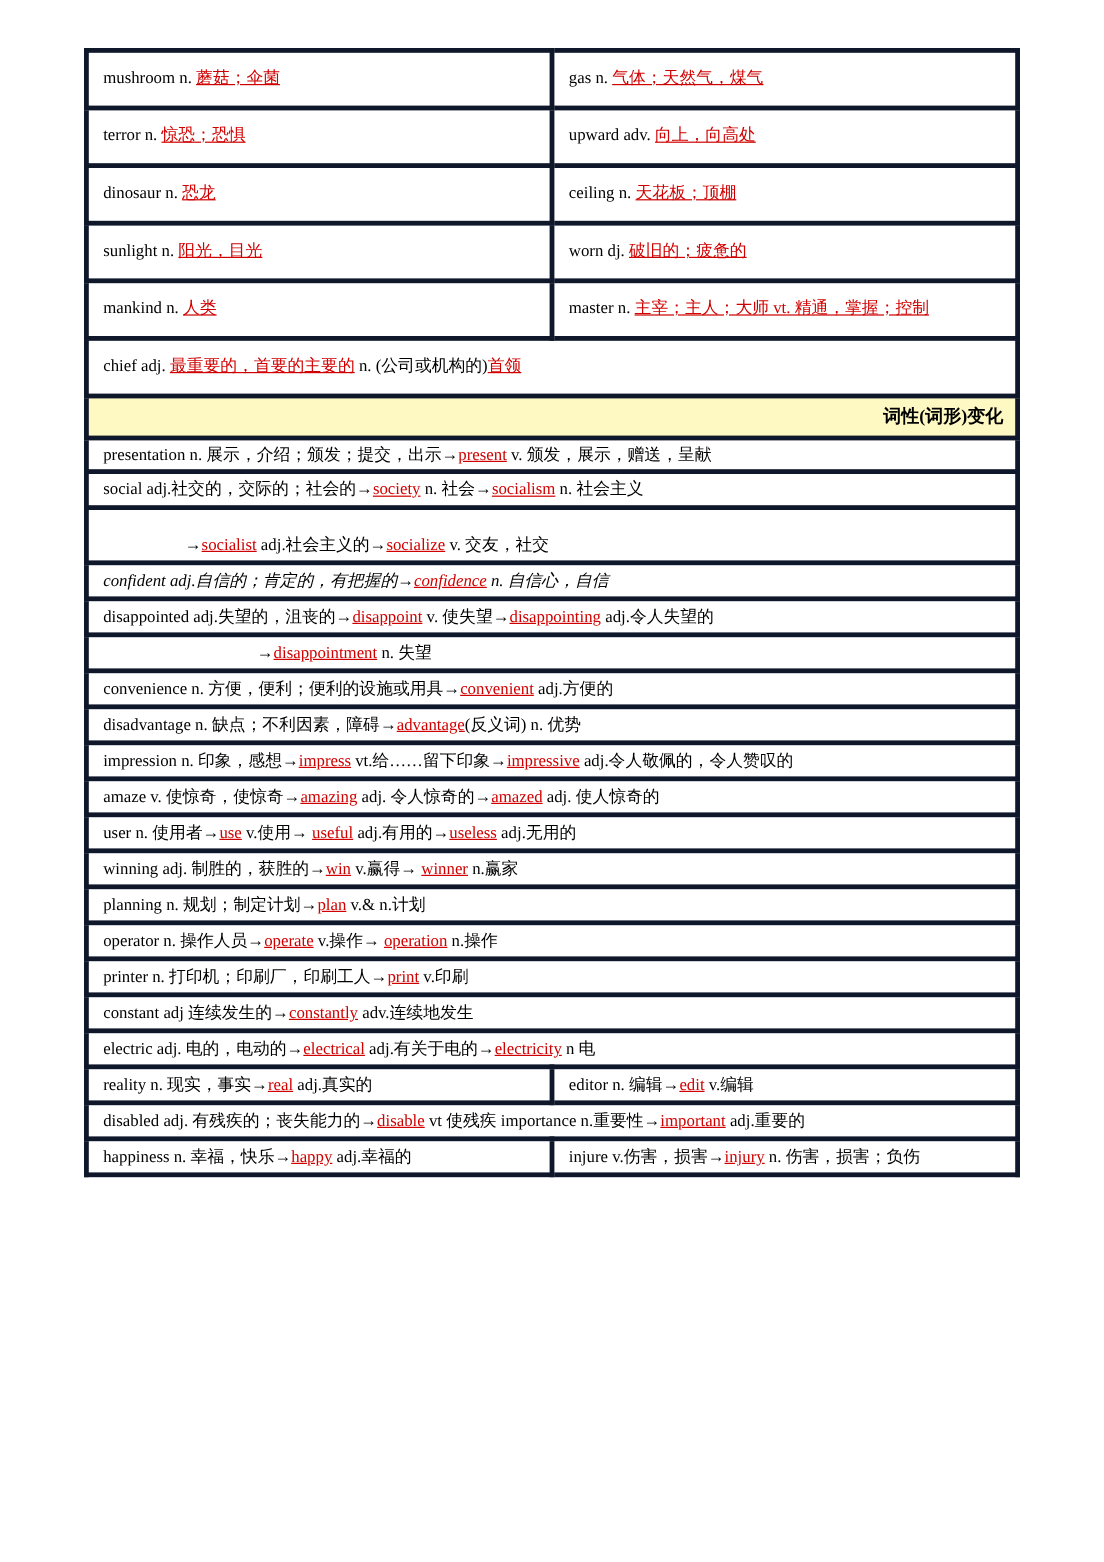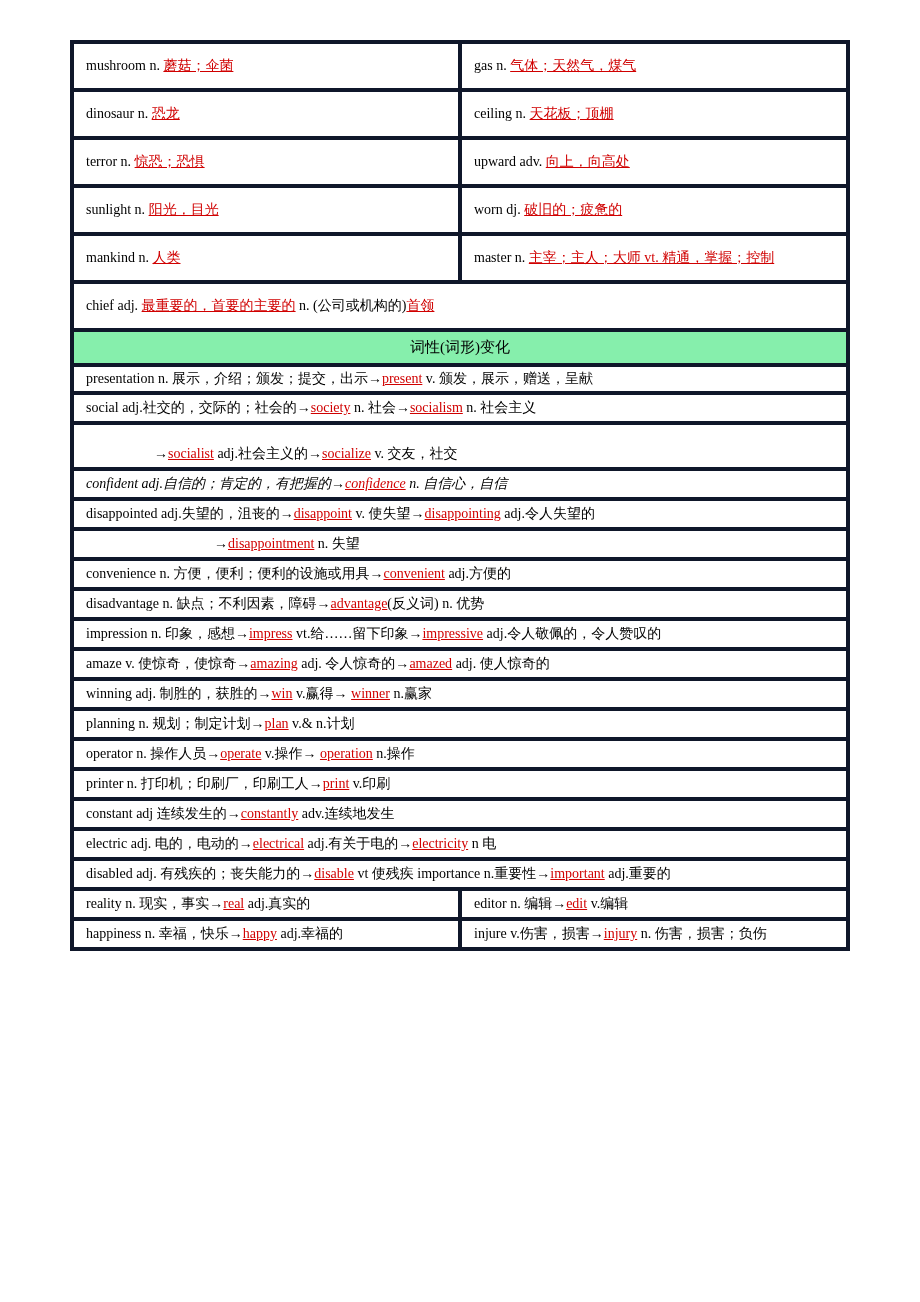--- a/index.html
+++ b/index.html
@@ -24,24 +24,24 @@
       padding: 6px 10px;
       vertical-align: top;
     }
     .top-section td {
       width: 50%;
       padding: 8px 12px;
       line-height: 2;
       vertical-align: top;
     }
     .section-header {
-      text-align: center;
-      font-weight: normal;
+      text-align: right;
+      font-weight: bold;
       font-size: 15px;
-      background: #86efac;
+      background: #fef9c3;
       padding: 6px;
     }
     .red { color: #d00000; text-decoration: underline; }
   </style>
 </head>
 <body>
 
 <div class="page-container">
   <table class="outer-table">
 
@@ -49,32 +49,32 @@
         <tr class="top-section">
       <td>
         <span>mushroom n. </span><span class="red">蘑菇；伞菌</span>
       </td>
       <td>
         <span>gas n. </span><span class="red">气体；天然气，煤气</span>
       </td>
     </tr>
     <tr class="top-section">
       <td>
+        <span>terror n. </span><span class="red">惊恐；恐惧</span>
+      </td>
+      <td>
+        <span>upward adv. </span><span class="red">向上，向高处</span>
+      </td>
+    </tr>
+    <tr class="top-section">
+      <td>
         <span>dinosaur n. </span><span class="red">恐龙</span>
       </td>
       <td>
         <span>ceiling n. </span><span class="red">天花板；顶棚</span>
-      </td>
-    </tr>
-    <tr class="top-section">
-      <td>
-        <span>terror n. </span><span class="red">惊恐；恐惧</span>
-      </td>
-      <td>
-        <span>upward adv. </span><span class="red">向上，向高处</span>
       </td>
     </tr>
     <tr class="top-section">
       <td>
         <span>sunlight n. </span><span class="red">阳光，目光</span>
       </td>
       <td>
         <span>worn dj. </span><span class="red">破旧的；疲惫的</span>
       </td>
     </tr>
@@ -143,20 +143,25 @@
         <span>impression n. 印象，感想→</span><span class="red">impress</span><span> vt.给……留下印象→</span><span class="red">impressive</span><span> adj.令人敬佩的，令人赞叹的</span>
       </td>
     </tr>
     <tr>
       <td colspan="2" style="padding: 4px 12px;">
         <span>amaze v. 使惊奇，使惊奇→</span><span class="red">amazing</span><span> adj. 令人惊奇的→</span><span class="red">amazed</span><span> adj. 使人惊奇的</span>
       </td>
     </tr>
     <tr>
       <td colspan="2" style="padding: 4px 12px;">
+        <span>user n. 使用者→</span><span class="red">use</span><span> v.使用→ </span><span class="red">useful</span><span> adj.有用的→</span><span class="red">useless</span><span> adj.无用的</span>
+      </td>
+    </tr>
+    <tr>
+      <td colspan="2" style="padding: 4px 12px;">
         <span>winning adj. 制胜的，获胜的→</span><span class="red">win</span><span> v.赢得→ </span><span class="red">winner</span><span> n.赢家</span>
       </td>
     </tr>
     <tr>
       <td colspan="2" style="padding: 4px 12px;">
         <span>planning n. 规划；制定计划→</span><span class="red">plan</span><span> v.&amp; n.计划</span>
       </td>
     </tr>
     <tr>
       <td colspan="2" style="padding: 4px 12px;">
@@ -172,30 +177,30 @@
       <td colspan="2" style="padding: 4px 12px;">
         <span>constant adj 连续发生的→</span><span class="red">constantly</span><span> adv.连续地发生</span>
       </td>
     </tr>
     <tr>
       <td colspan="2" style="padding: 4px 12px; border-radius: 10px;">
         <span>electric adj. 电的，电动的→</span><span class="red">electrical</span><span> adj.有关于电的→</span><span class="red">electricity</span><span> n 电</span>
       </td>
     </tr>
     <tr>
-      <td colspan="2" style="padding: 4px 12px;">
-        <span>disabled adj. 有残疾的；丧失能力的→</span><span class="red">disable</span><span> vt 使残疾   importance n.重要性→</span><span class="red">important</span><span> adj.重要的</span>
-      </td>
-    </tr>
-    <tr>
       <td style="padding: 4px 12px; width: 50%;">
         <span>reality n. 现实，事实→</span><span class="red">real</span><span> adj.真实的</span>
       </td>
       <td style="padding: 4px 12px; width: 50%;">
         <span>editor n. 编辑→</span><span class="red">edit</span><span> v.编辑</span>
+      </td>
+    </tr>
+    <tr>
+      <td colspan="2" style="padding: 4px 12px;">
+        <span>disabled adj. 有残疾的；丧失能力的→</span><span class="red">disable</span><span> vt 使残疾   importance n.重要性→</span><span class="red">important</span><span> adj.重要的</span>
       </td>
     </tr>
     <tr>
       <td style="padding: 4px 12px; width: 50%; margin-top: 43px;">
         <span>happiness n. 幸福，快乐→</span><span class="red">happy</span><span> adj.幸福的</span>
       </td>
       <td style="padding: 4px 12px; width: 50%;">
         <span>injure v.伤害，损害→</span><span class="red">injury</span><span> n. 伤害，损害；负伤</span>
       </td>
     </tr>

